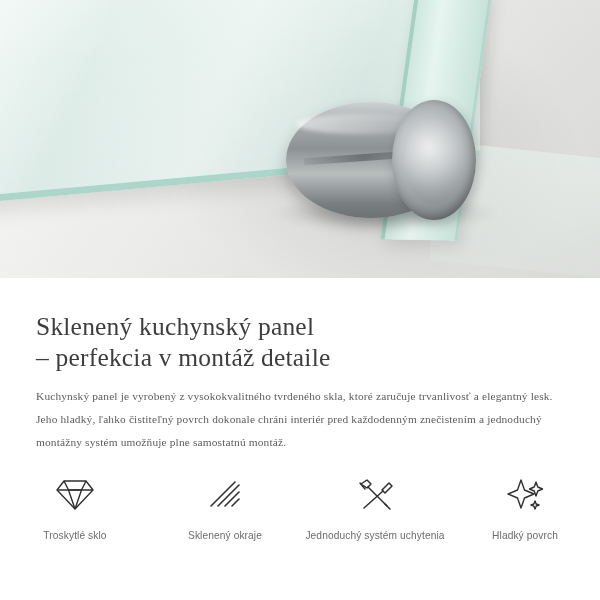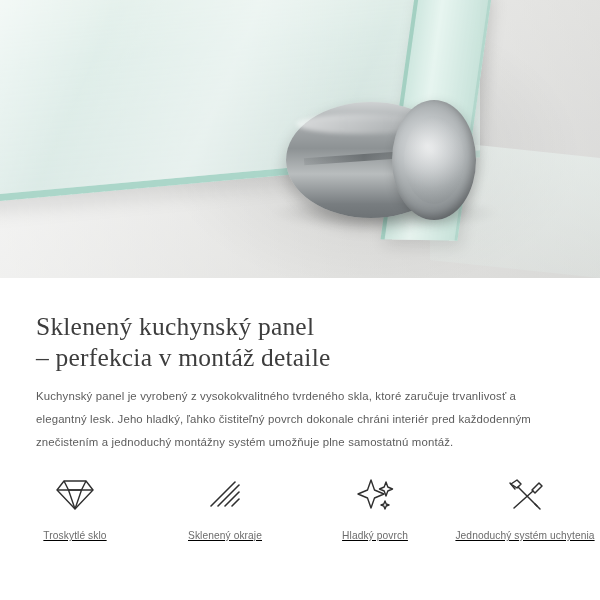--- a/index.html
+++ b/index.html
@@ -182,40 +182,39 @@
   }
   .headline .line2 {
     display: block;
   }
 
   .paragraph {
     position: absolute;
     left: 36px;
     top: 96px;
     width: 530px;
-    font-family: Liberation Sans, sans-serif;
+    font-family: Liberation Serif, serif;
     font-size: 11.4px;
     line-height: 23px;
     color: #5c5c5c;
     letter-spacing: 0.15px;
   }
 
   
   .features {
     position: absolute;
     left: 0;
     top: 196px;
     width: 600px;
     display: flex;
   }
   .feature {
     flex: 1 1 25%;
     text-align: center;
     padding: 0 4px;
-    text-decoration: underline;
   }
   .feature-icon {
     height: 42px;
     display: flex;
     align-items: center;
     justify-content: center;
   }
   .feature-icon svg {
     display: block;
   }
@@ -292,40 +291,40 @@
             <path d="M13 28 L34 7"></path>
             <path d="M20 28 L34 14"></path>
             <path d="M27 28 L34 21"></path>
           </svg>
         </div>
         <div class="feature-label">Sklenený okraje</div>
       </div>
 
       <div class="feature">
         <div class="feature-icon">
-          <svg width="40" height="34" viewBox="0 0 40 34" fill="none" stroke="#2f2f2f" stroke-width="1.4" stroke-linejoin="round">
-            <path d="M16 2 L19.5 12 L29 16 L19.5 20 L16 30 L12.5 20 L3 16 L12.5 12 Z"></path>
-            <path d="M31 4 L32.8 9 L37.5 11 L32.8 13 L31 18 L29.2 13 L24.5 11 L29.2 9 Z"></path>
-            <path d="M30 23 L31.2 26 L34 27 L31.2 28 L30 31 L28.8 28 L26 27 L28.8 26 Z"></path>
-          </svg>
-        </div>
-        <div class="feature-label">Hladký povrch</div>
-      </div>
-
-      <div class="feature">
-        <div class="feature-icon">
           <svg width="42" height="34" viewBox="0 0 42 34" fill="none" stroke="#2f2f2f" stroke-width="1.5" stroke-linecap="round" stroke-linejoin="round">
             <path d="M7 6 L13 2 L17 6 L13 10 Z"></path>
             <path d="M14 9 L33 28"></path>
             <path d="M31 26 L36 31"></path>
             <path d="M35 5 L28 12 L31 15 L38 8 Z"></path>
             <path d="M29 13 L10 30"></path>
             <path d="M6 5 L11 11"></path>
           </svg>
         </div>
         <div class="feature-label">Jednoduchý systém uchytenia</div>
       </div>
 
+      <div class="feature">
+        <div class="feature-icon">
+          <svg width="40" height="34" viewBox="0 0 40 34" fill="none" stroke="#2f2f2f" stroke-width="1.4" stroke-linejoin="round">
+            <path d="M16 2 L19.5 12 L29 16 L19.5 20 L16 30 L12.5 20 L3 16 L12.5 12 Z"></path>
+            <path d="M31 4 L32.8 9 L37.5 11 L32.8 13 L31 18 L29.2 13 L24.5 11 L29.2 9 Z"></path>
+            <path d="M30 23 L31.2 26 L34 27 L31.2 28 L30 31 L28.8 28 L26 27 L28.8 26 Z"></path>
+          </svg>
+        </div>
+        <div class="feature-label">Hladký povrch</div>
+      </div>
+
     </div>
 
     <div class="bottom-rule"></div>
   </div>
 </div>
 
 </body></html>

